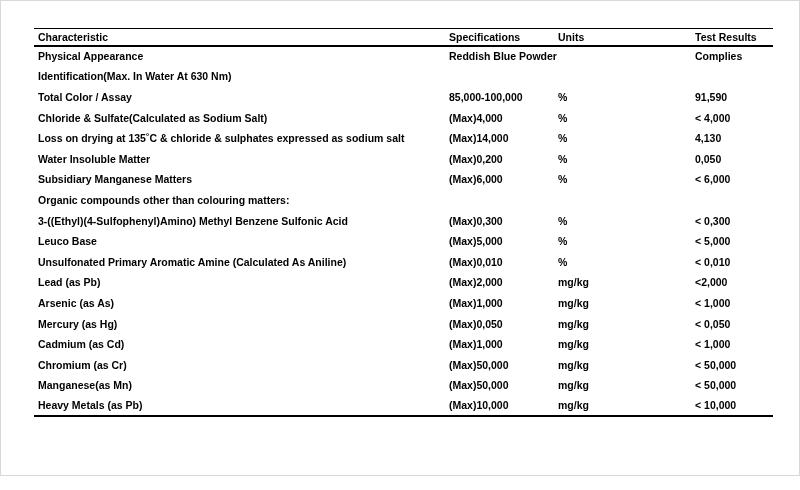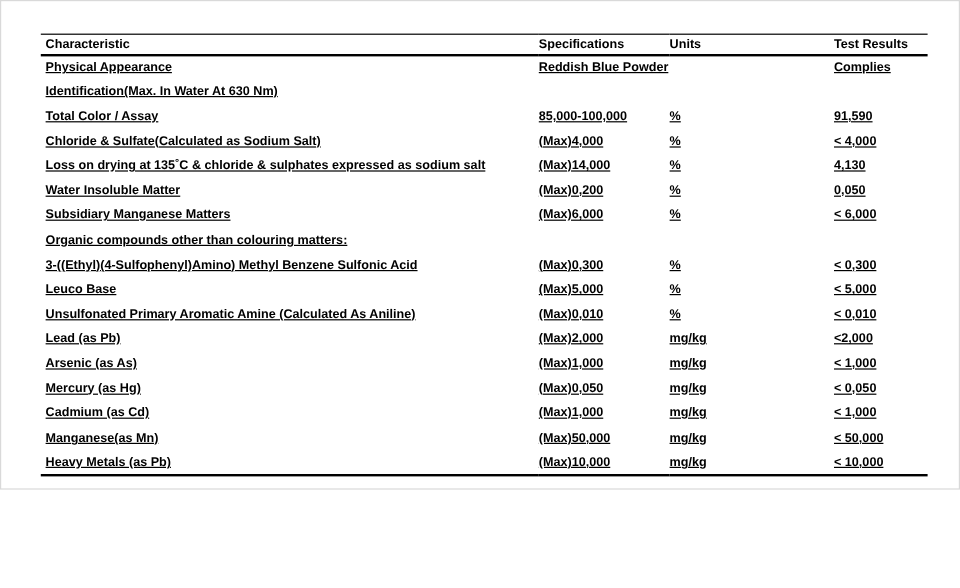--- a/index.html
+++ b/index.html
@@ -7,21 +7,21 @@
     padding: 0;
     width: 800px;
     height: 490px;
     background: #ffffff;
   }
   .page {
     position: absolute;
     left: 0;
     top: 0;
     width: 800px;
-    height: 408px;
+    height: 476px;
     box-sizing: border-box;
     border: 1px solid #d9d9d9;
     background: #ffffff;
   }
   table.spec-table {
     position: absolute;
     left: 33px;
     top: 27px;
     width: 739px;
     border-collapse: collapse;
@@ -32,21 +32,20 @@
     font-size: 10.5px;
     font-weight: 700;
     color: #000000;
   }
   thead tr {
     height: 17px;
     border-bottom: 2px solid #000000;
   }
   tbody tr {
     height: 20.6px;
-    text-decoration: underline;
   }
   th, td {
     padding: 0;
     text-align: left;
     vertical-align: middle;
     white-space: nowrap;
     overflow: visible;
     font-weight: 700;
   }
   th.col-characteristic, td.col-characteristic {
@@ -157,20 +156,26 @@
           <td class="col-units">mg/kg</td>
           <td class="col-test_result">&lt; 0,050</td>
         </tr>
         <tr>
           <td class="col-characteristic">Cadmium (as Cd)</td>
           <td class="col-specification">(Max)1,000</td>
           <td class="col-units">mg/kg</td>
           <td class="col-test_result">&lt; 1,000</td>
         </tr>
         <tr>
+          <td class="col-characteristic">Chromium (as Cr)</td>
+          <td class="col-specification">(Max)50,000</td>
+          <td class="col-units">mg/kg</td>
+          <td class="col-test_result">&lt; 50,000</td>
+        </tr>
+        <tr>
           <td class="col-characteristic">Manganese(as Mn)</td>
           <td class="col-specification">(Max)50,000</td>
           <td class="col-units">mg/kg</td>
           <td class="col-test_result">&lt; 50,000</td>
         </tr>
         <tr>
           <td class="col-characteristic">Heavy Metals (as Pb)</td>
           <td class="col-specification">(Max)10,000</td>
           <td class="col-units">mg/kg</td>
           <td class="col-test_result">&lt; 10,000</td>

